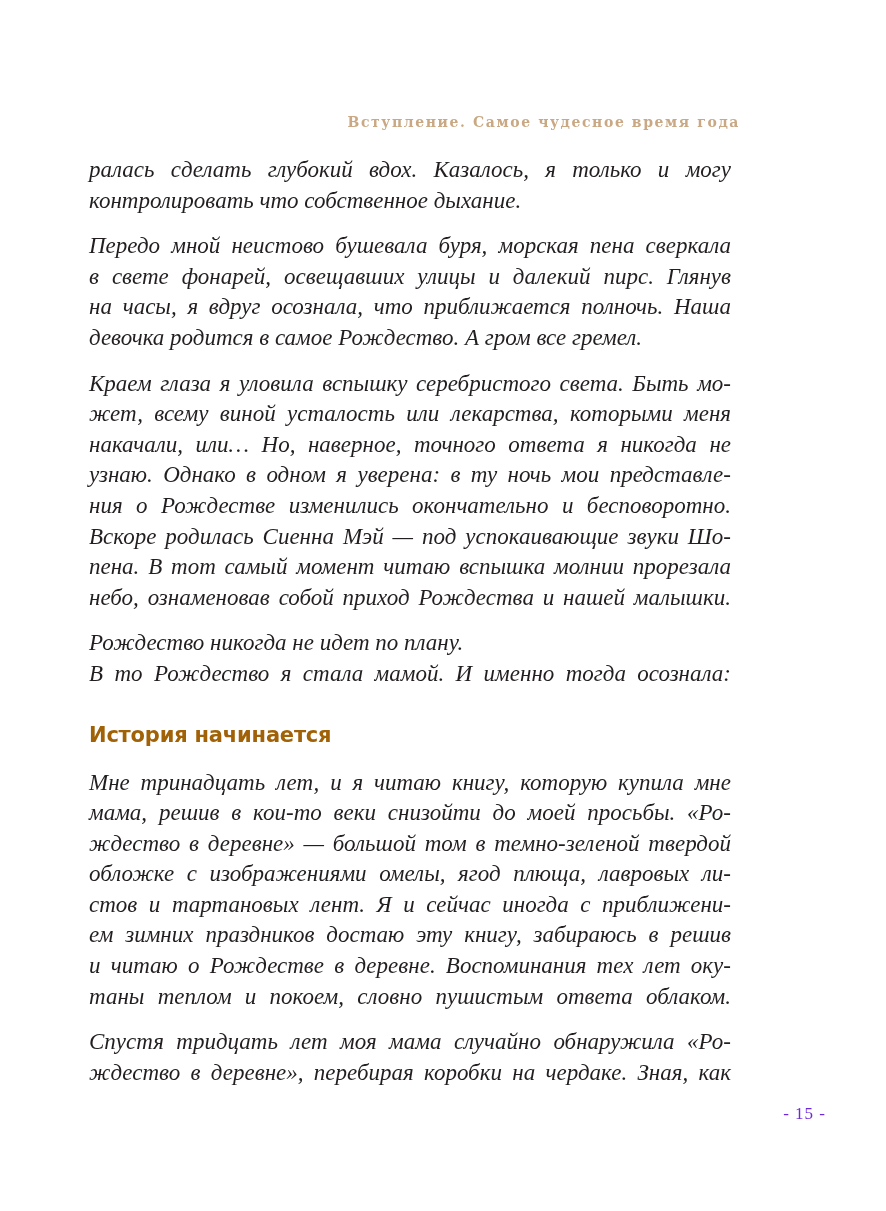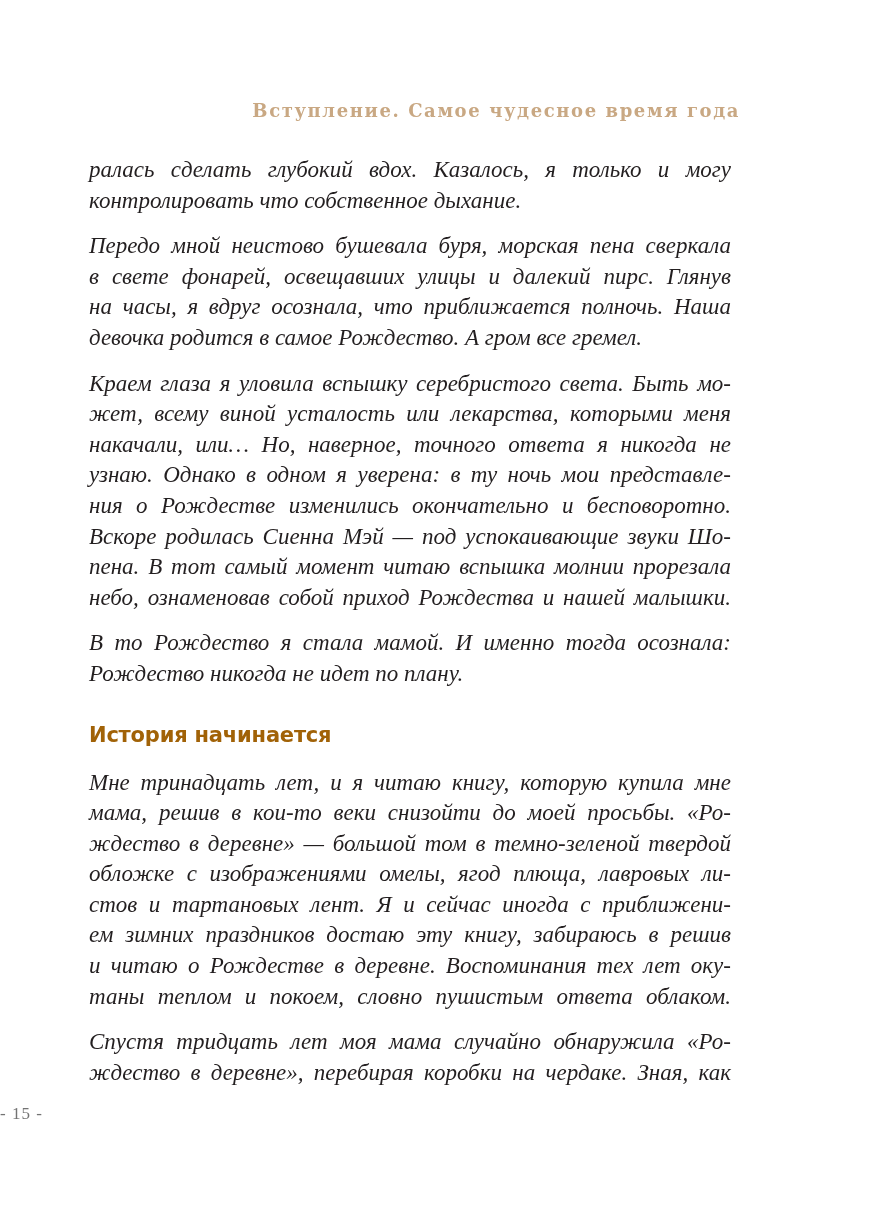--- a/index.html
+++ b/index.html
@@ -8,25 +8,25 @@
       background: #ffffff;
     }
     body {
       width: 886px;
       height: 1211px;
       position: relative;
       overflow: hidden;
     }
     .running-head {
       position: absolute;
-      top: 100px;
+      top: 114px;
       right: 146px;
       font-family: "DejaVu Serif", serif;
       font-weight: bold;
-      font-size: 18px;
+      font-size: 14px;
       letter-spacing: 1.6px;
       color: #c9a883;
       white-space: nowrap;
     }
     .body-text {
       position: absolute;
       left: 89px;
       top: 155px;
       width: 650px;
       font-family: "Liberation Serif", serif;
@@ -61,24 +61,24 @@
       color: #a16207;
       margin: 32px 0 20px 0;
       line-height: 26px;
       letter-spacing: -0.2px;
     }
     .folio {
       position: absolute;
       top: 1104px;
       left: 0;
       width: 826px;
-      text-align: left;
+      text-align: right;
       font-family: "Liberation Serif", serif;
       font-size: 17px;
-      color: #737373;
+      color: #6d28d9;
       letter-spacing: 1px;
     }
   </style>
 </head>
 <body>
 
 <div class="running-head">Вступление. Самое чудесное время года</div>
 
 <div class="body-text">
 
@@ -99,22 +99,22 @@
     <span class="line">жет, всему виной усталость или лекарства, которыми меня</span>
     <span class="line">накачали, или… Но, наверное, точного ответа я никогда не</span>
     <span class="line">узнаю. Однако в одном я уверена: в ту ночь мои представле-</span>
     <span class="line">ния о Рождестве изменились окончательно и бесповоротно.</span>
     <span class="line">Вскоре родилась Сиенна Мэй — под успокаивающие звуки Шо-</span>
     <span class="line">пена. В тот самый момент читаю вспышка молнии прорезала</span>
     <span class="line">небо, ознаменовав собой приход Рождества и нашей малышки.</span>
   </p>
 
   <p class="last">
+    <span class="line end">Рождество никогда не идет по плану.</span>
     <span class="line">В то Рождество я стала мамой. И именно тогда осознала:</span>
-    <span class="line end">Рождество никогда не идет по плану.</span>
   </p>
 
   <h2 class="section-heading">История начинается</h2>
 
   <p>
     <span class="line">Мне тринадцать лет, и я читаю книгу, которую купила мне</span>
     <span class="line">мама, решив в кои-то веки снизойти до моей просьбы. «Ро-</span>
     <span class="line">ждество в деревне» — большой том в темно-зеленой твердой</span>
     <span class="line">обложке с изображениями омелы, ягод плюща, лавровых ли-</span>
     <span class="line">стов и тартановых лент. Я и сейчас иногда с приближени-</span>

